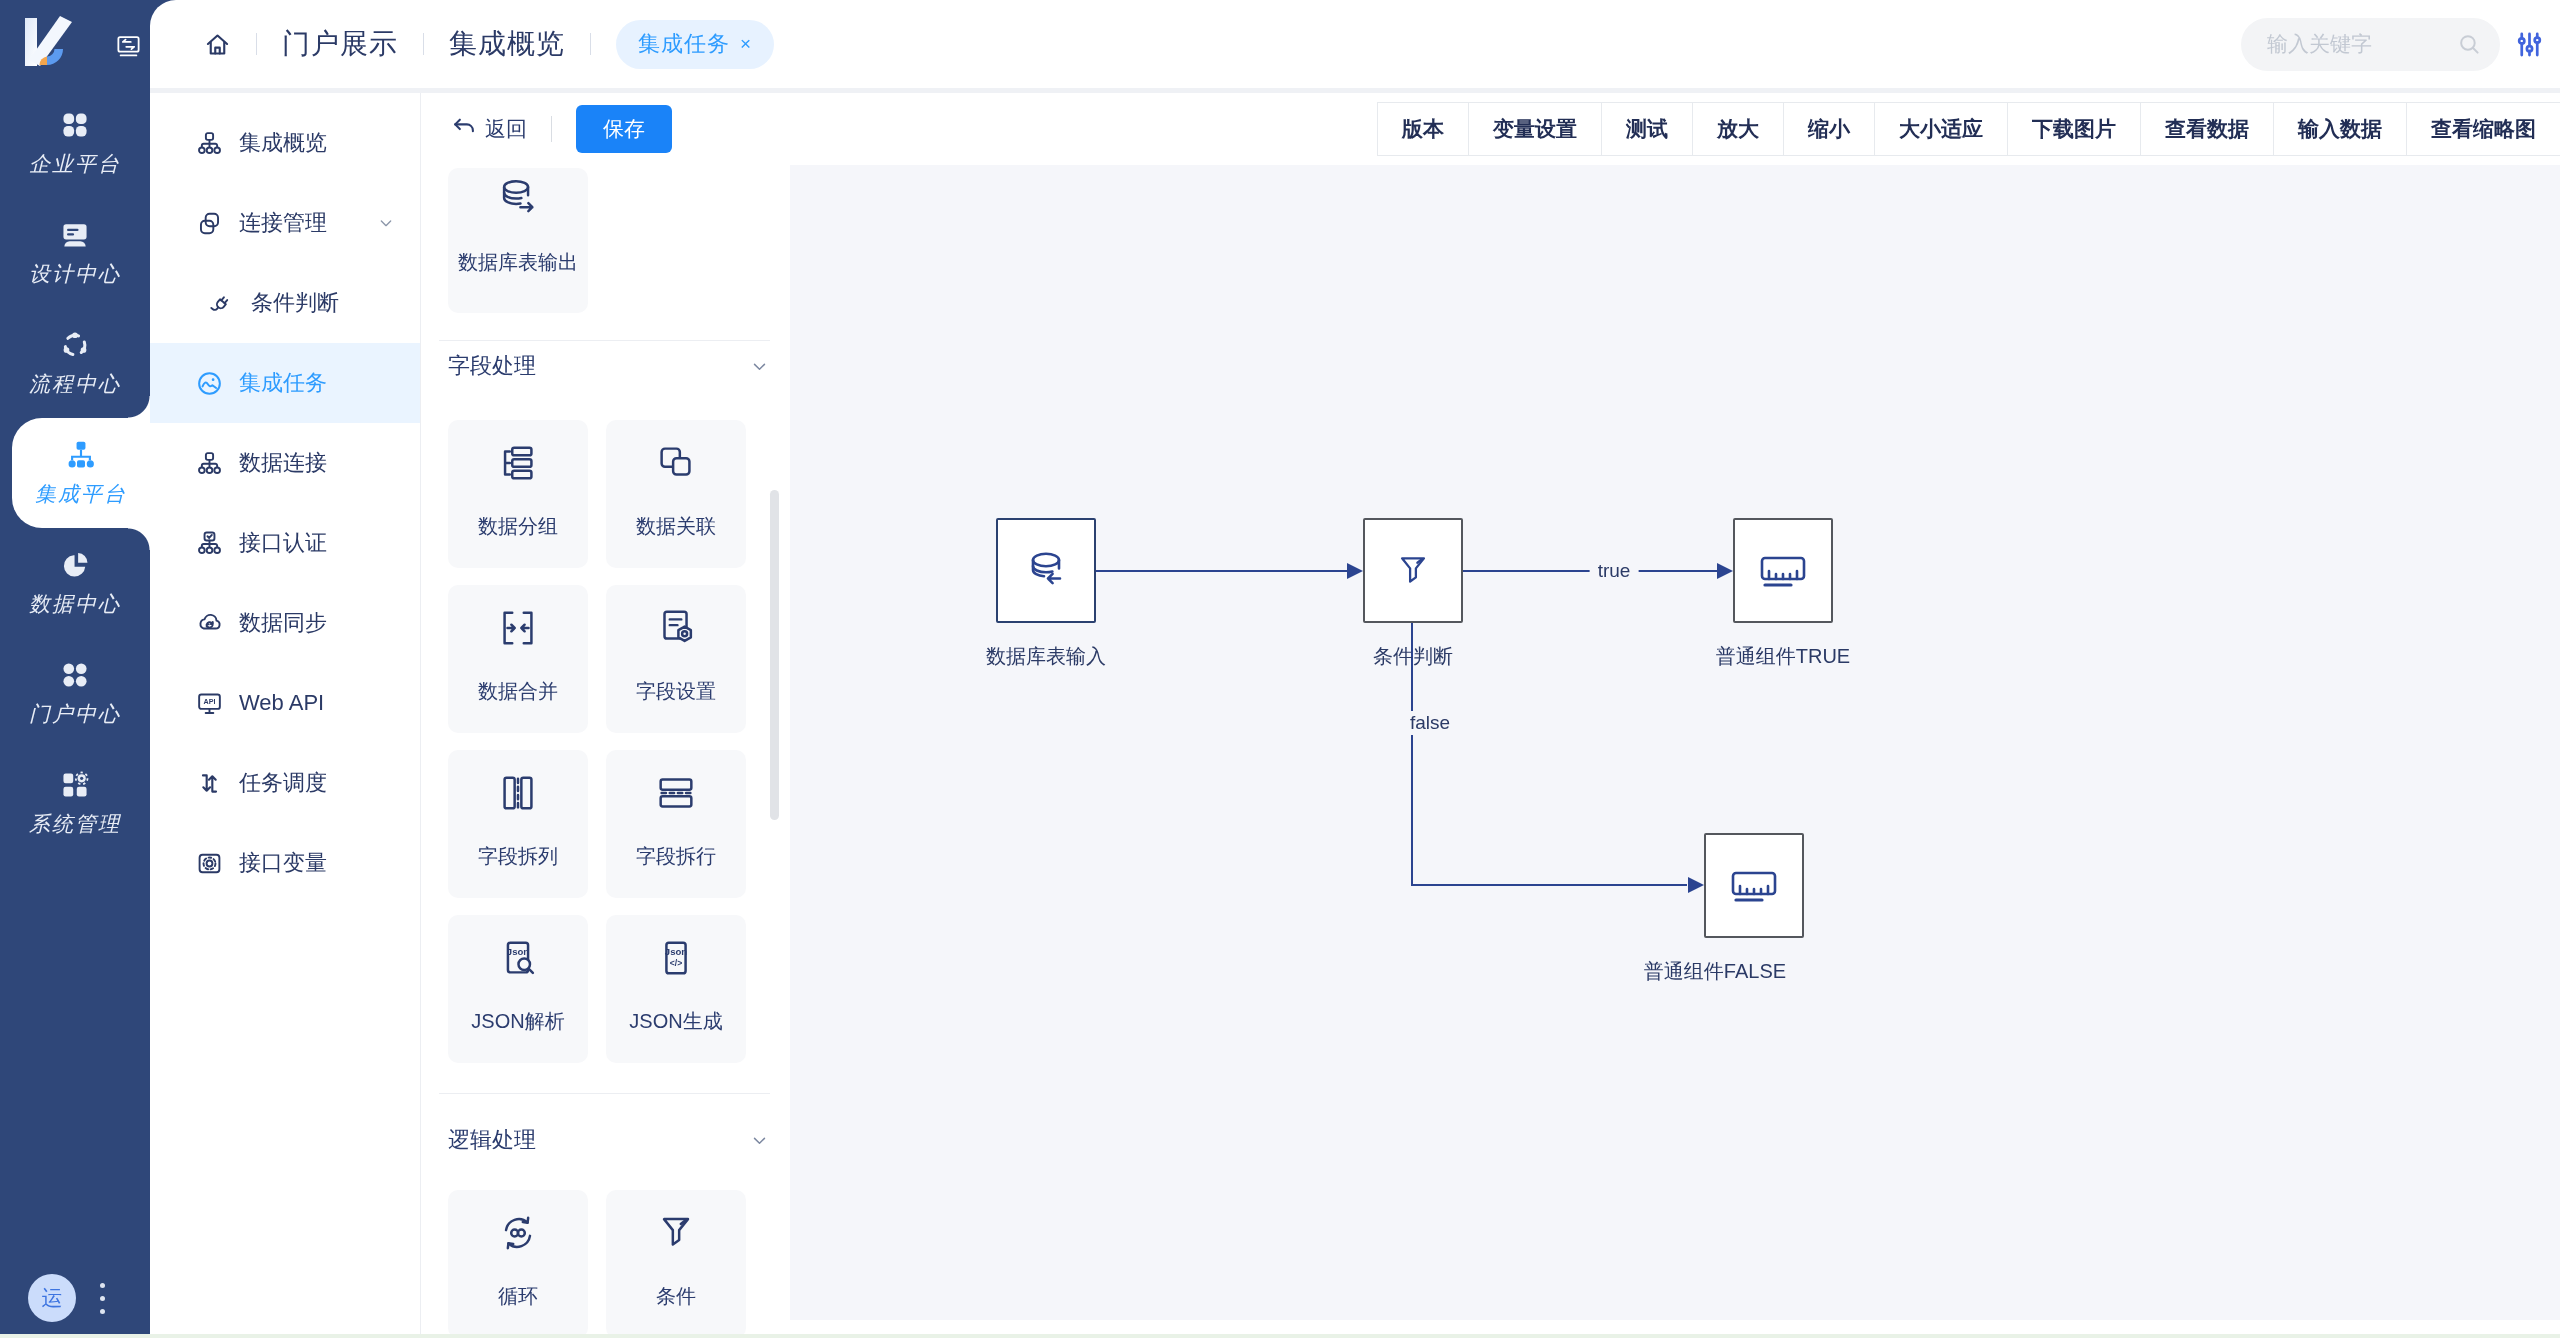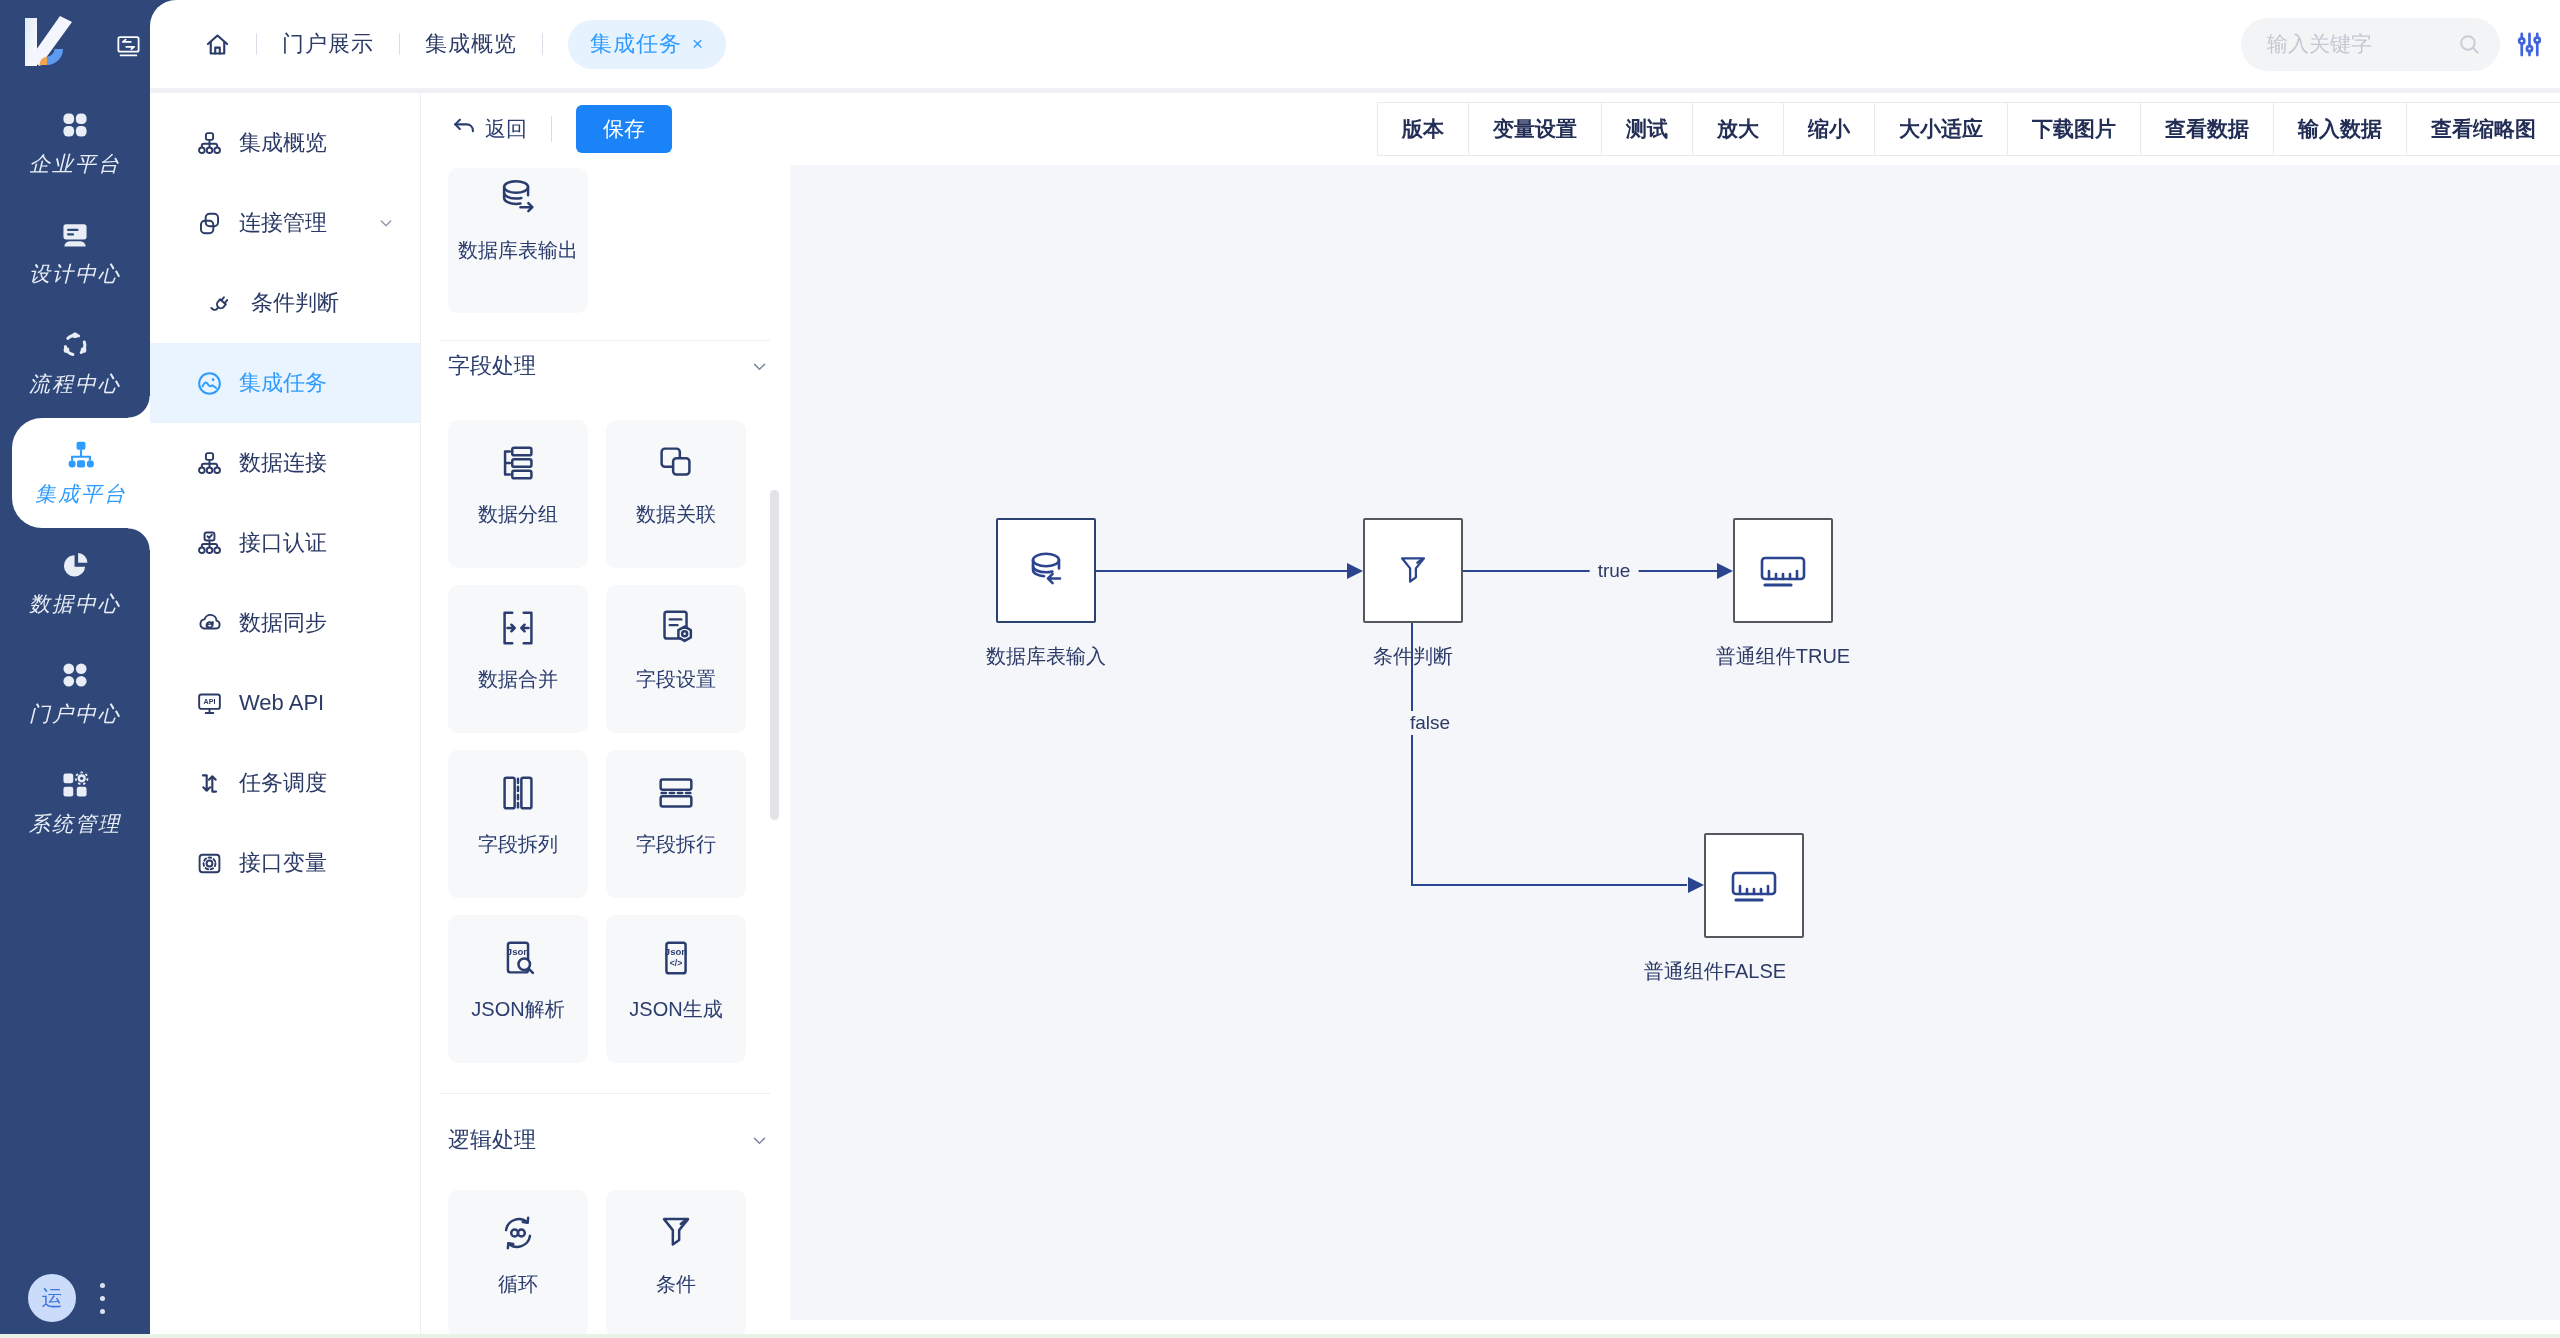--- a/index.html
+++ b/index.html
@@ -28,21 +28,21 @@
 
   
   .main { flex:1; display:flex; flex-direction:column; background:#2F4779; min-width:0; }
   .topbar { height:88px; background:#fff; border-radius:26px 0 0 0; display:flex; align-items:center;
             padding:0 15px 0 54px; }
   .gapline { height:5px; background:#EFF1F5; }
   .content { flex:1; display:flex; background:#fff; min-height:0; }
 
   .tb-sep { width:1px; height:22px; background:#D9DEE8; margin:0 25px; }
   .tb-home { color:#2B3A66; cursor:pointer; display:flex; }
-  .tb-tab { font-size:22px; color:#2B3A66; cursor:pointer; letter-spacing:1px; white-space:nowrap; }
+  .tb-tab { font-size:28px; color:#2B3A66; cursor:pointer; letter-spacing:1px; white-space:nowrap; }
   .tb-pill { display:flex; align-items:center; height:49px; padding:0 22px; border-radius:25px;
              background:#E7F2FF; color:#2E9CFF; font-size:22px; letter-spacing:1px; cursor:pointer; }
   .tb-pill .close { margin-left:10px; font-size:19px; cursor:pointer; }
   .search-wrap { margin-left:auto; display:flex; align-items:center; }
   .search-pill { width:259px; height:53px; background:#F3F4F6; border-radius:27px; position:relative; }
   .search-pill input { position:absolute; inset:0; background:transparent; border:none; outline:none;
                        font-size:21px; color:#445; padding:0 58px 0 26px; font-family:inherit; }
   .search-pill input::placeholder { color:#C2C8D2; }
   .search-pill .mag { position:absolute; right:18px; top:14px; color:#C8CDD5; }
   .sliders { margin-left:14px; color:#4164DD; cursor:pointer; display:flex; }
@@ -70,21 +70,21 @@
             border-left:1px solid #E7EAEE; white-space:nowrap; font-family:inherit; font-weight:600; }
   .pt-btn:first-child { border-left:none; }
 
   .work-area { flex:1; display:flex; min-height:0; }
 
   
   .palette { width:369px; flex:0 0 369px; position:relative; background:#fff; overflow:hidden; color:#2B3C6E; }
   .p-card { width:140px; height:148px; background:#F7F8FA; border-radius:10px; display:flex; flex-direction:column;
             align-items:center; color:#2B3C6E; cursor:grab; }
   .p-card svg { margin-top:20px; }
-  .p-card .lbl { font-size:20px; margin-top:15px; white-space:nowrap; }
+  .p-card .lbl { font-size:20px; margin-top:27px; white-space:nowrap; }
   .p-partial { position:absolute; top:3px; left:27px; height:145px; overflow:hidden; }
   .p-partial .inner { display:flex; flex-direction:column; align-items:center; transform:translateY(-12px); }
   .p-div { position:absolute; left:18px; right:20px; height:1px; background:#ECEEF2; }
   .p-head { position:absolute; left:27px; right:22px; display:flex; align-items:center; justify-content:space-between;
             font-size:22px; color:#2B3C6E; cursor:pointer; }
   .p-grid { position:absolute; left:27px; display:grid; grid-template-columns:140px 140px; column-gap:18px; row-gap:17px; }
   .p-thumb { position:absolute; right:11px; top:325px; width:9px; height:330px; background:#E1E3E7; border-radius:5px; }
 
   
   .canvas { flex:1; position:relative; overflow:hidden; background:#fff; }

